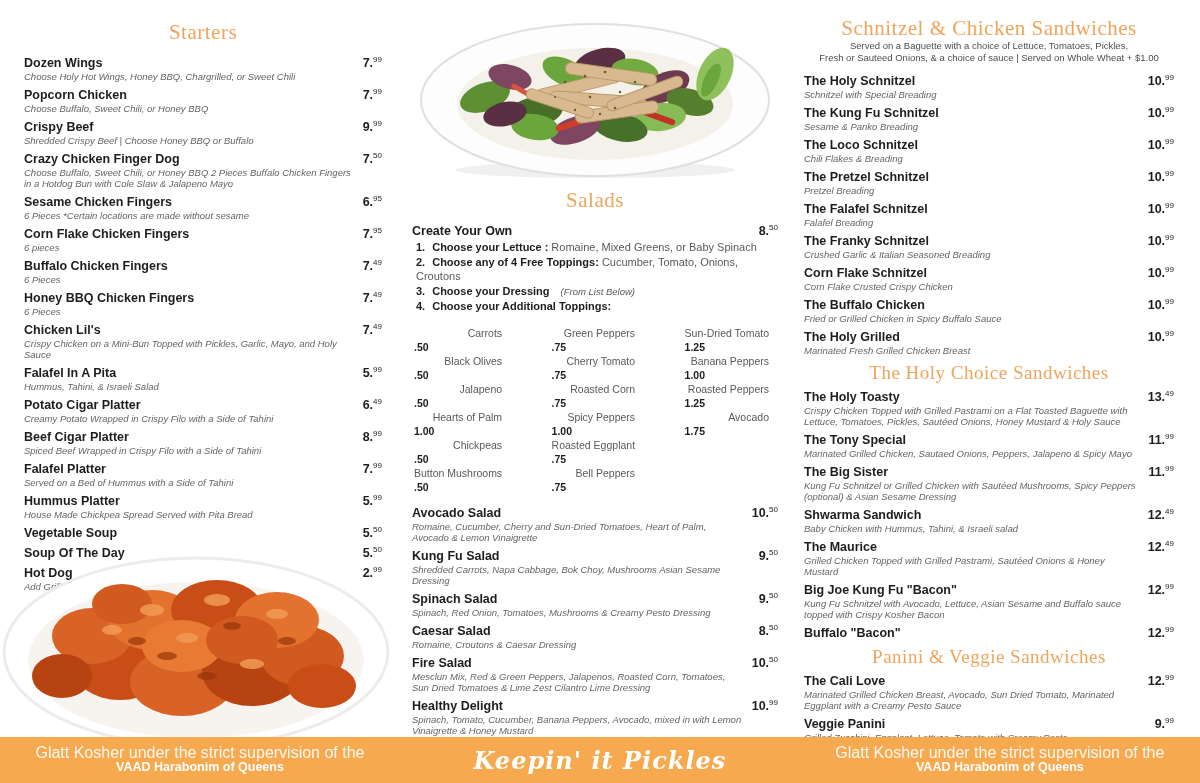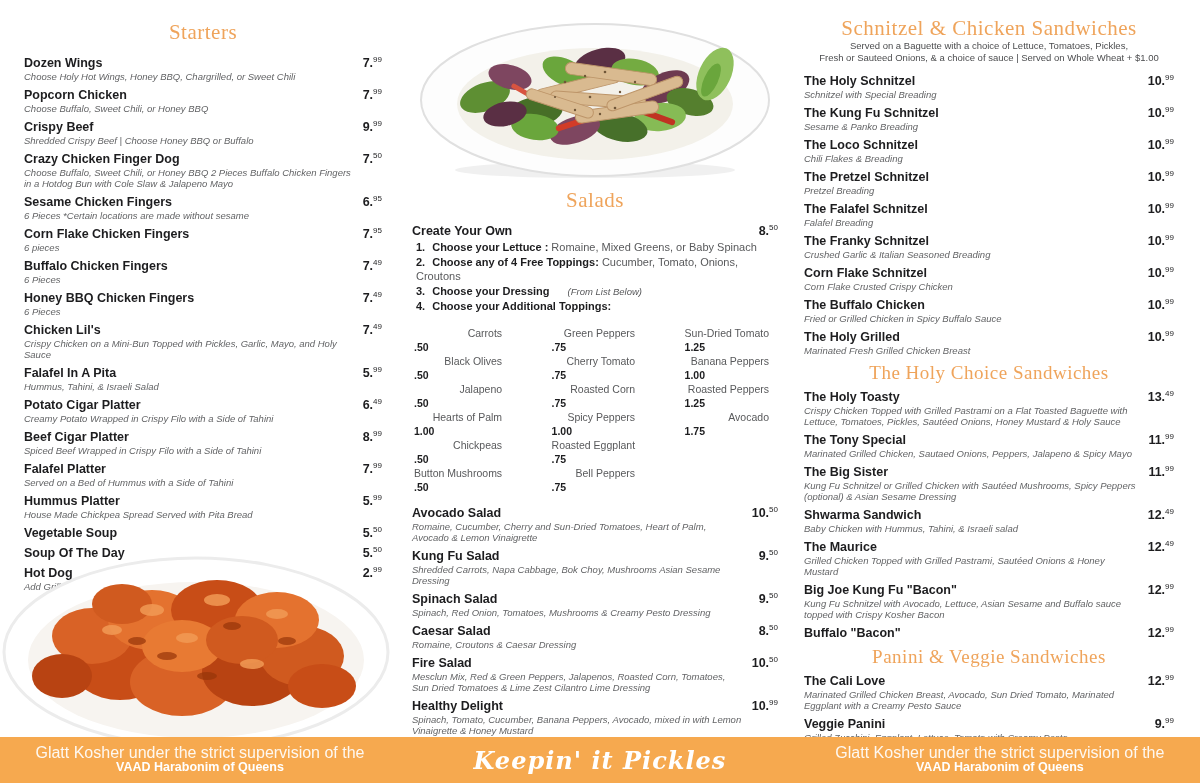--- a/index.html
+++ b/index.html
@@ -47,21 +47,21 @@
   .price{font-weight:bold;font-size:12.5px;line-height:14px;white-space:nowrap;}
   .price sup{font-size:8px;font-weight:normal;vertical-align:super;line-height:0;}
 
   
   .photo{display:block;margin:0 auto;}
   .cyo-head{margin-bottom:2px;}
   .step{font-size:11px;line-height:14.5px;padding-left:4px;color:var(--ink);}
   .step-num{font-weight:bold;margin-right:7px;}
   .step-lead{font-weight:bold;}
   .step-rest{color:#58595b;}
-  .step-note{font-style:italic;font-size:9.5px;color:#58595b;margin-left:18px;}
+  .step-note{font-style:italic;font-size:9.5px;color:#58595b;margin-left:11px;}
 
   .toppings{display:flex;justify-content:space-between;margin:12px 0 12px 0;padding:0 2px;}
   .top-col{display:flex;flex-direction:column;}
   .top-row{display:flex;justify-content:flex-end;font-size:10.5px;line-height:14px;flex-direction:column;}
   .top-name{color:#58595b;margin-right:7px;text-align:right;}
   .top-price{font-weight:bold;width:24px;color:var(--ink);}
 
   .dress-wrap{margin-top:2px;}
   .dress-line{
     font-size:10.5px;

